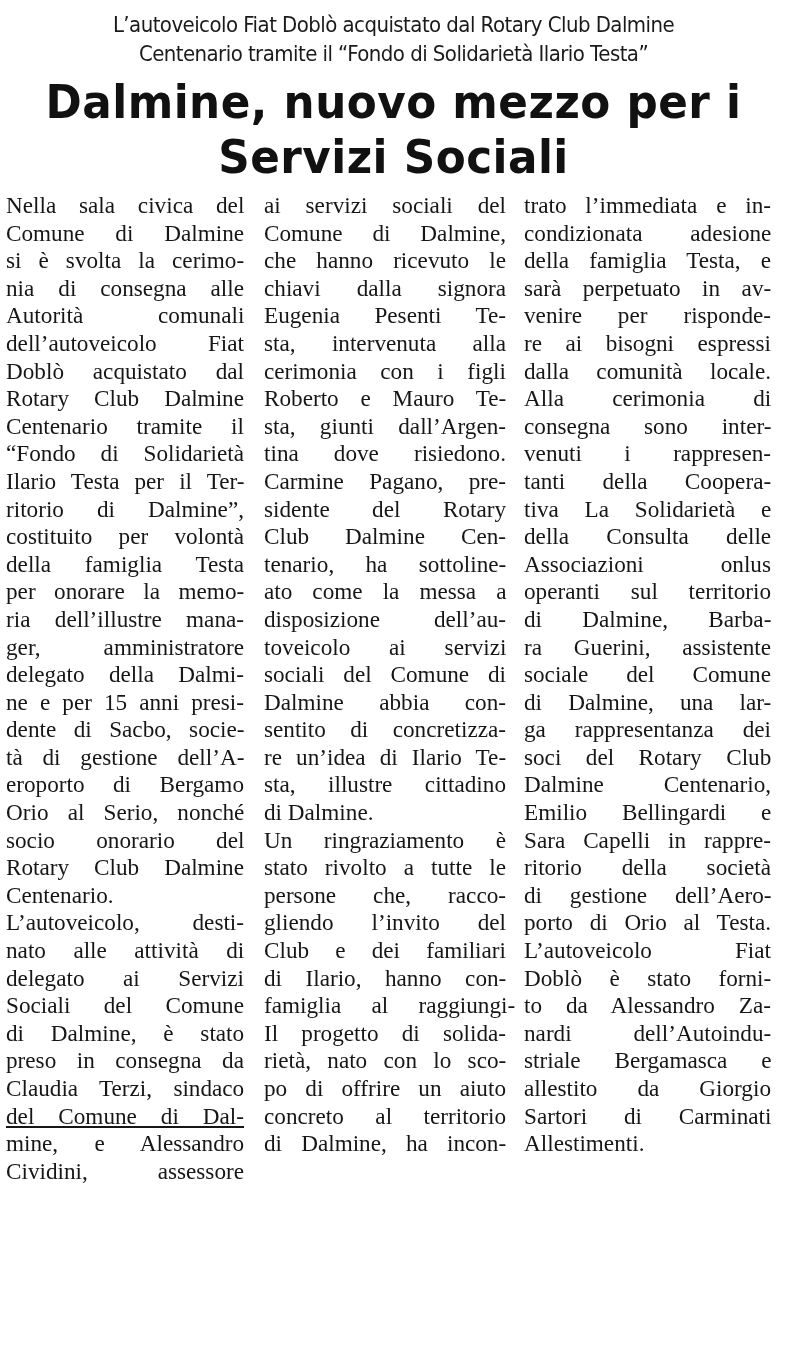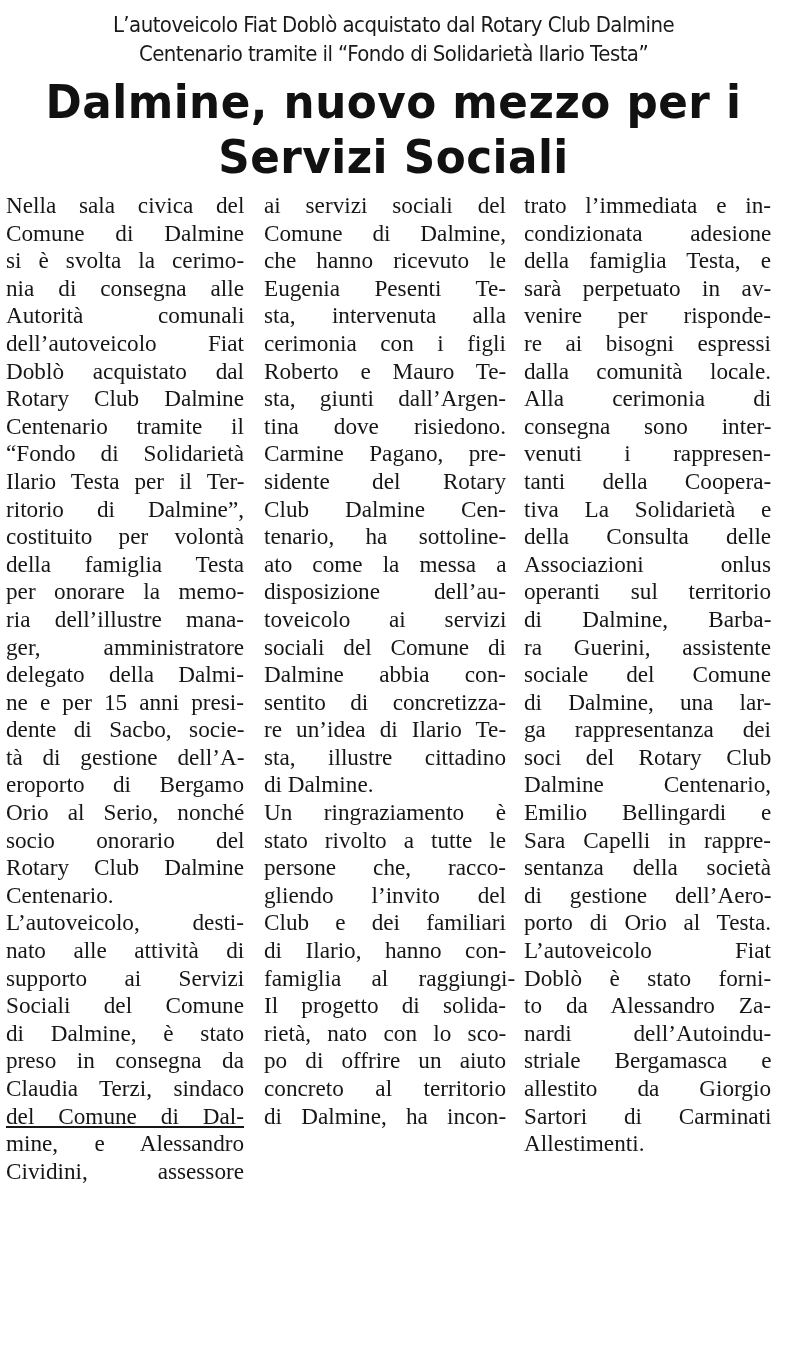--- a/index.html
+++ b/index.html
@@ -112,33 +112,34 @@
       <span class="ln" style="display: block; width: auto; word-spacing: 6.2px;">ne e per 15 anni presi-</span>
       <span class="ln" style="display: block; width: auto; word-spacing: 11.6667px;">dente di Sacbo, socie-</span>
       <span class="ln" style="display: block; width: auto; word-spacing: 14px;">tà di gestione dell’A-</span>
       <span class="ln" style="display: block; width: auto; word-spacing: 22.5px;">eroporto di Bergamo</span>
       <span class="ln" style="display: block; width: auto; word-spacing: 13.3333px;">Orio al Serio, nonché</span>
       <span class="ln" style="display: block; width: auto; word-spacing: 35.5px;">socio onorario del</span>
       <span class="ln" style="display: block; width: auto; word-spacing: 19px;">Rotary Club Dalmine</span>
       <span class="ln last">Centenario.</span>
       <span class="ln" style="display: block; width: auto; word-spacing: 47px;">L’autoveicolo, desti-</span>
       <span class="ln" style="display: block; width: auto; word-spacing: 21.6667px;">nato alle attività di</span>
-      <span class="ln" style="display: block; width: auto; word-spacing: 31.5px;">supporto ai Servizi</span>
+      <span class="ln" style="display: block; width: auto; word-spacing: 31.5px;">delegato ai Servizi</span>
       <span class="ln" style="display: block; width: auto; word-spacing: 27.5px;">Sociali del Comune</span>
       <span class="ln" style="display: block; width: auto; word-spacing: 21px;">di Dalmine, è stato</span>
       <span class="ln" style="display: block; width: auto; word-spacing: 14.6667px;">preso in consegna da</span>
       <span class="ln" style="display: block; width: auto; word-spacing: 15.5px;">Claudia Terzi, sindaco</span>
       <span class="ln" style="display: block; width: auto; word-spacing: 18px; text-decoration: underline;">del Comune di Dal-</span>
       <span class="ln" style="display: block; width: auto; word-spacing: 30.5px;">mine, e Alessandro</span>
       <span class="ln" style="display: block; width: auto; word-spacing: 64px;">Cividini, assessore</span>
     </div>
   <div class="col" id="col-1">
       <span class="ln" style="display: block; width: auto; word-spacing: 19px;">ai servizi sociali del</span>
       <span class="ln" style="display: block; width: auto; word-spacing: 24px;">Comune di Dalmine,</span>
       <span class="ln" style="display: block; width: auto; word-spacing: 14.3333px;">che hanno ricevuto le</span>
+      <span class="ln" style="display: block; width: auto; word-spacing: 30px;">chiavi dalla signora</span>
       <span class="ln" style="display: block; width: auto; word-spacing: 28.5px;">Eugenia Pesenti Te-</span>
       <span class="ln" style="display: block; width: auto; word-spacing: 30.5px;">sta, intervenuta alla</span>
       <span class="ln" style="display: block; width: auto; word-spacing: 17.6667px;">cerimonia con i figli</span>
       <span class="ln" style="display: block; width: auto; word-spacing: 16px;">Roberto e Mauro Te-</span>
       <span class="ln" style="display: block; width: auto; word-spacing: 18.5px;">sta, giunti dall’Argen-</span>
       <span class="ln" style="display: block; width: auto; word-spacing: 29px;">tina dove risiedono.</span>
       <span class="ln" style="display: block; width: auto; word-spacing: 19.5px;">Carmine Pagano, pre-</span>
       <span class="ln" style="display: block; width: auto; word-spacing: 36.5px;">sidente del Rotary</span>
       <span class="ln" style="display: block; width: auto; word-spacing: 30px;">Club Dalmine Cen-</span>
       <span class="ln" style="display: block; width: auto; word-spacing: 25.5px;">tenario, ha sottoline-</span>
@@ -182,21 +183,21 @@
       <span class="ln" style="display: block; width: auto; word-spacing: 25px;">operanti sul territorio</span>
       <span class="ln" style="display: block; width: auto; word-spacing: 34.5px;">di Dalmine, Barba-</span>
       <span class="ln" style="display: block; width: auto; word-spacing: 26px;">ra Guerini, assistente</span>
       <span class="ln" style="display: block; width: auto; word-spacing: 32px;">sociale del Comune</span>
       <span class="ln" style="display: block; width: auto; word-spacing: 20.3333px;">di Dalmine, una lar-</span>
       <span class="ln" style="display: block; width: auto; word-spacing: 23px;">ga rappresentanza dei</span>
       <span class="ln" style="display: block; width: auto; word-spacing: 18.6667px;">soci del Rotary Club</span>
       <span class="ln" style="display: block; width: auto; word-spacing: 54px;">Dalmine Centenario,</span>
       <span class="ln" style="display: block; width: auto; word-spacing: 29px;">Emilio Bellingardi e</span>
       <span class="ln" style="display: block; width: auto; word-spacing: 12px;">Sara Capelli in rappre-</span>
-      <span class="ln" style="display: block; width: auto; word-spacing: 23px;">sentanza della società</span>
+      <span class="ln" style="display: block; width: auto; word-spacing: 23px;">ritorio della società</span>
       <span class="ln" style="display: block; width: auto; word-spacing: 22px;">di gestione dell’Aero-</span>
       <span class="ln" style="display: block; width: auto; word-spacing: 10.75px;">porto di Orio al Testa.</span>
       <span class="ln" style="display: block; width: auto; word-spacing: 77px;">L’autoveicolo Fiat</span>
       <span class="ln" style="display: block; width: auto; word-spacing: 21.6667px;">Doblò è stato forni-</span>
       <span class="ln" style="display: block; width: auto; word-spacing: 18px;">to da Alessandro Za-</span>
       <span class="ln" style="display: block; width: auto; word-spacing: 56px;">nardi dell’Autoindu-</span>
       <span class="ln" style="display: block; width: auto; word-spacing: 28px;">striale Bergamasca e</span>
       <span class="ln" style="display: block; width: auto; word-spacing: 34px;">allestito da Giorgio</span>
       <span class="ln" style="display: block; width: auto; word-spacing: 31px;">Sartori di Carminati</span>
       <span class="ln last">Allestimenti.</span>

